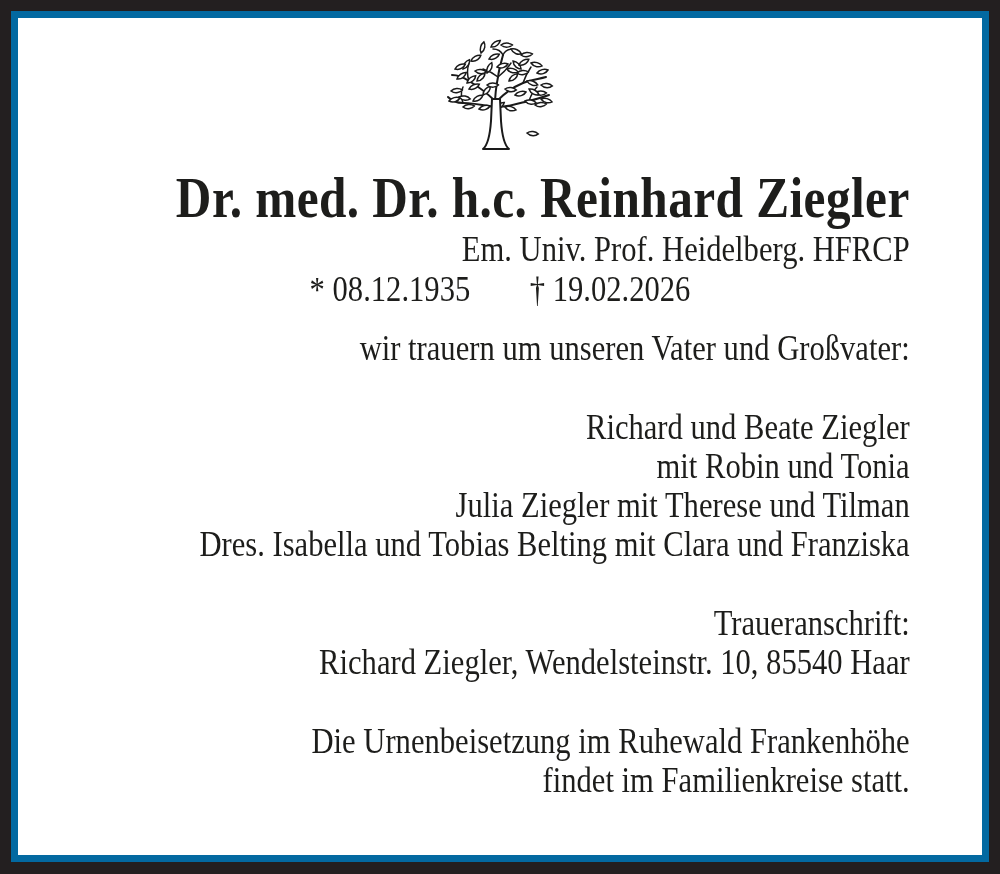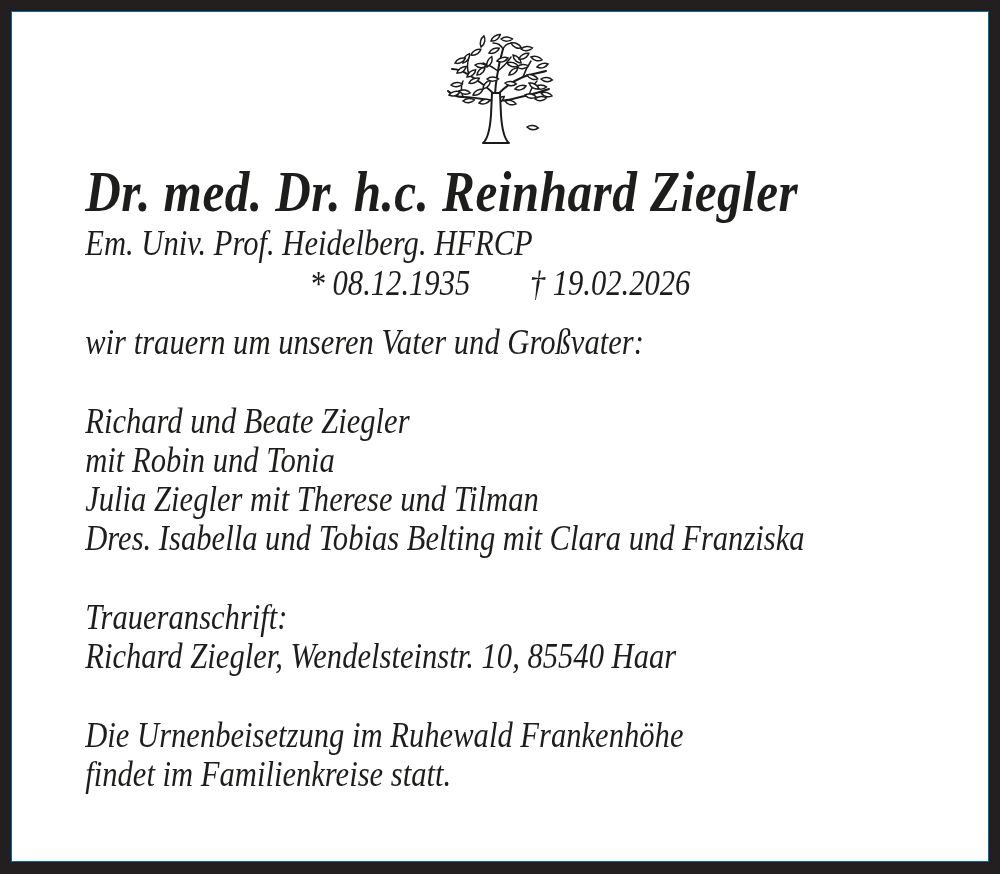--- a/index.html
+++ b/index.html
@@ -12,25 +12,24 @@
   .frame {
     width: 1000px;
     height: 874px;
     background: #231f20;
     padding: 11px 11px 12px 11px;
   }
   .paper {
     width: 100%;
     height: 100%;
     background: #ffffff;
-    border: 1px solid #0369a1;
+    border: 7px solid #0369a1;
     color: #1d1d1b;
-    text-align: left;
+    text-align: right;
     overflow: hidden;
-    font-style: italic;
   }
   .tree {
     display: block;
     margin: 21px auto 0 auto;
   }
   
   .textwrap {
     transform: scaleX(0.85);
     transform-origin: 50% 0;
   }

